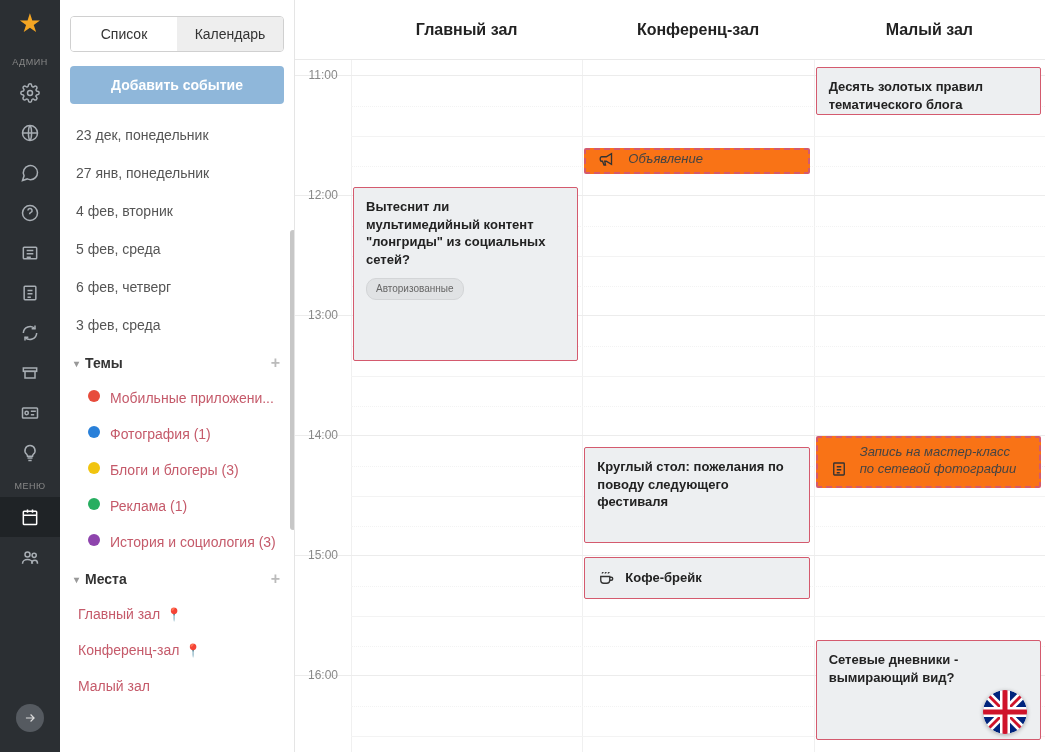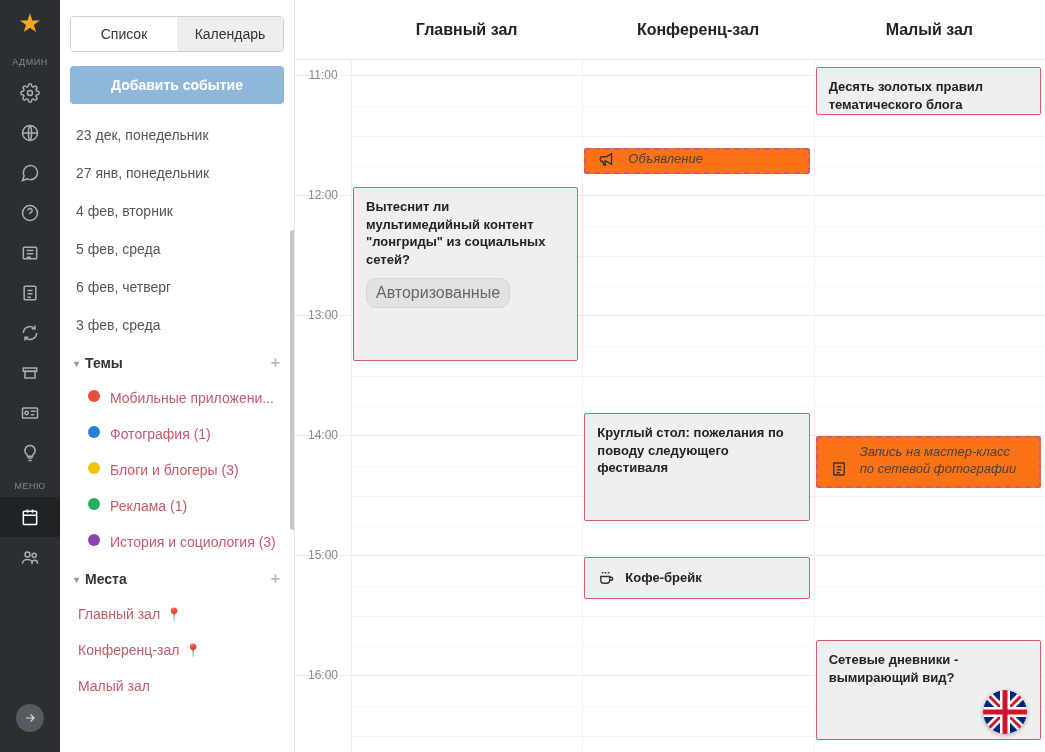--- a/index.html
+++ b/index.html
@@ -45,21 +45,21 @@
 .hour-row .half { position: absolute; left: 56px; right: 0; top: 60px; border-top: 1px solid #f3f3f3; }
 .hour-row .q1 { position: absolute; left: 56px; right: 0; top: 30px; border-top: 1px dotted #f3f3f3; }
 .hour-row .q3 { position: absolute; left: 56px; right: 0; top: 90px; border-top: 1px dotted #f3f3f3; }
 .hour-label { position: absolute; left: 0; top: -8px; width: 56px; text-align: center; font-size: 12px; color: #888; }
 .col-line { position: absolute; top: 0; bottom: 0; border-left: 1px solid #f0f0f0; }
 
 .evt { position: absolute; border-radius: 2px; padding: 10px 12px; font-size: 13px; line-height: 1.35; }
 .evt.solid { background: #edeff1; border: 1.5px solid #d45a6e; }
 .evt.solid .title { font-weight: 700; color: #222; }
 .evt.dashed { background: #f97316; border: 2px dashed #d45a6e; font-style: italic; color: #444; display: flex; align-items: flex-end; gap: 12px; }
-.evt .tag { display: inline-block; background: #e0e2e4; border: 1px solid #d3d5d7; color: #666; font-size: 16px; padding: 3px 9px; border-radius: 10px; margin-top: 10px; font-style: normal; font-weight: 400; }
+.evt .tag { display: inline-block; background: #e0e2e4; border: 1px solid #d3d5d7; color: #666; font-size: 10px; padding: 3px 9px; border-radius: 10px; margin-top: 10px; font-style: normal; font-weight: 400; }
 .evt .eicon { width: 18px; height: 18px; flex-shrink: 0; }
 
 .flag { position: absolute; bottom: 18px; right: 18px; width: 44px; height: 44px; border-radius: 50%; overflow: hidden; box-shadow: 0 1px 4px rgba(0,0,0,.3); cursor: pointer; }
 .flag svg { width: 44px; height: 44px; }
 
 </style>
 </head>
 <body>
 
 <div class="app">
@@ -270,21 +270,21 @@
             <path d="M3 11v2a2 2 0 0 0 2 2h1l2 5h2l-1-5h2l7 4V5l-7 4H5a2 2 0 0 0-2 2z"></path>
           </svg>
         <span>Объявление</span>
       </div>
 
       <div class="evt solid" style="top:127px;height:174px;left:58px;width:calc((100% - 56px)/3 - 6px)">
         <div class="title">Вытеснит ли мультимедийный контент "лонгриды" из социальных сетей?</div>
         <div class="tag">Авторизованные</div>
       </div>
 
-      <div class="evt solid" style="top:353px;height:108px;left:calc(56px + (100% - 56px)/3 + 2px);width:calc((100% - 56px)/3 - 6px)">
+      <div class="evt solid" style="top:387px;height:96px;left:calc(56px + (100% - 56px)/3 + 2px);width:calc((100% - 56px)/3 - 6px)">
         <div class="title">Круглый стол: пожелания по поводу следующего фестиваля</div>
       </div>
 
       <div class="evt dashed" style="top:376px;height:52px;left:calc(56px + (100% - 56px)*2/3 + 2px);width:calc((100% - 56px)/3 - 6px);padding:8px 12px">
         <svg class="eicon" viewBox="0 0 24 24" stroke="#333" fill="none" stroke-width="1.8">
             <rect x="5" y="4" width="14" height="16" rx="1"></rect>
             <path d="M9 9h6M9 13h6M9 17h4"></path>
           </svg>
         <span>Запись на мастер-класс по сетевой фотографии</span>
       </div>

